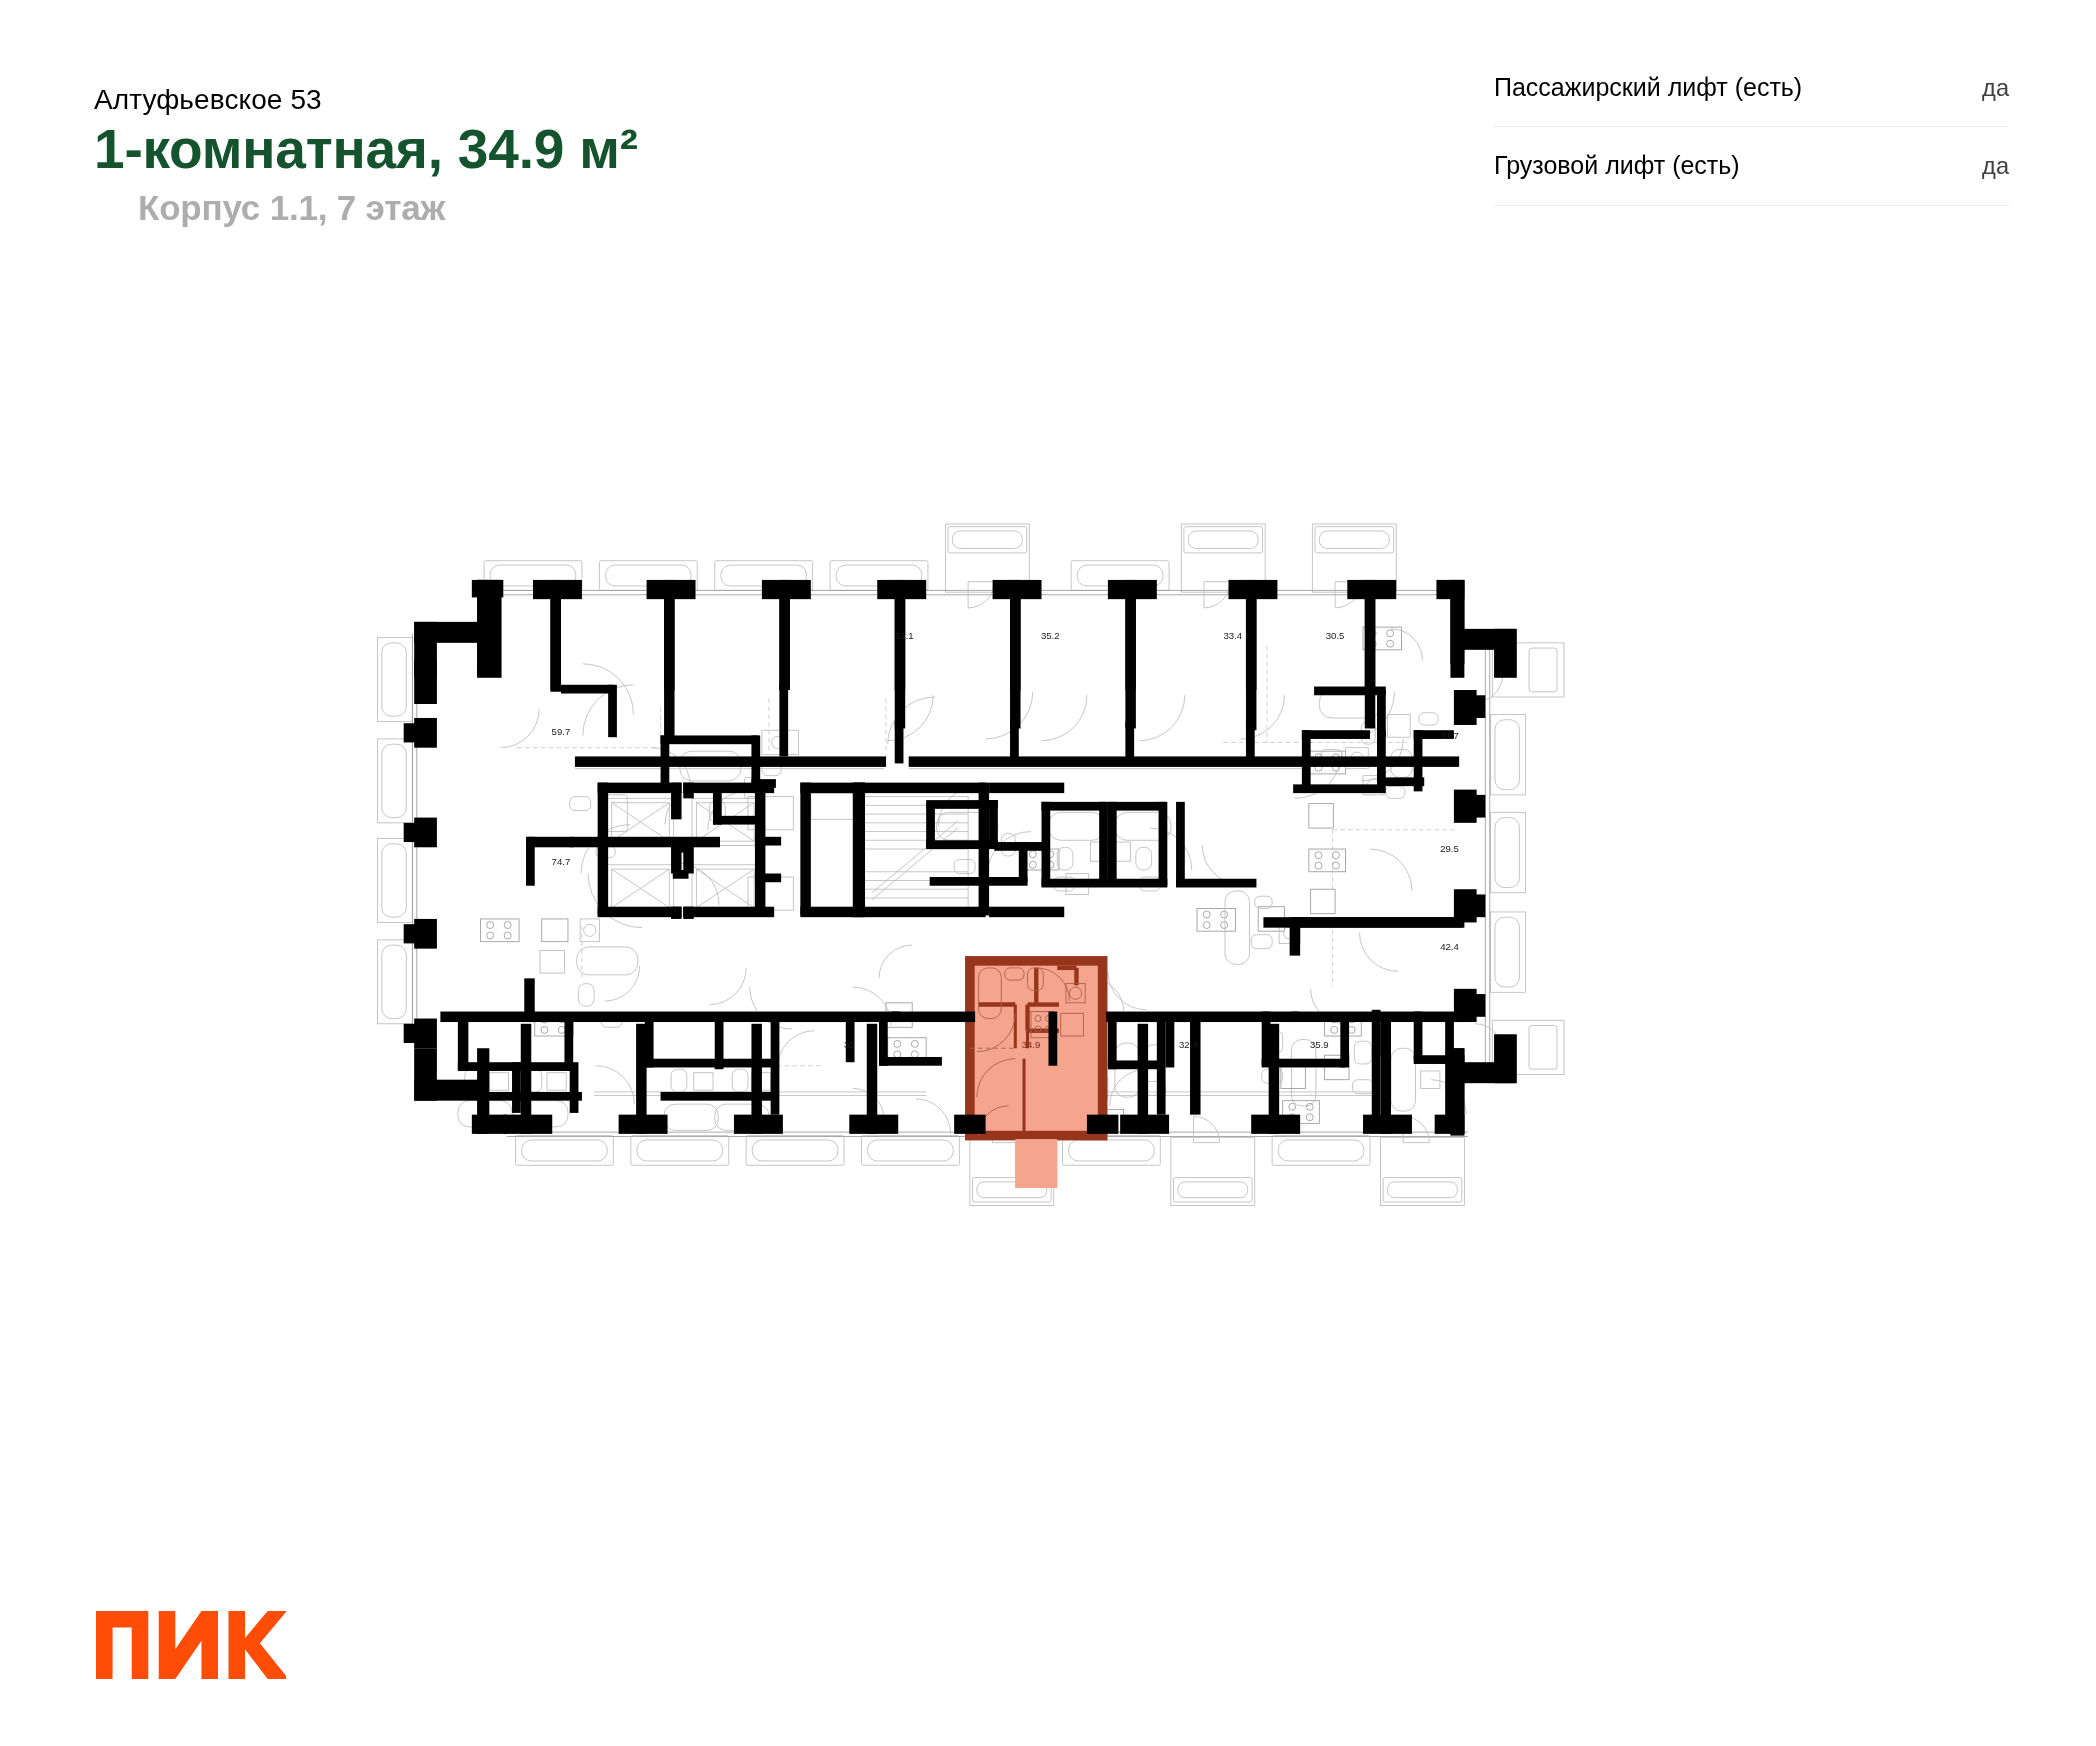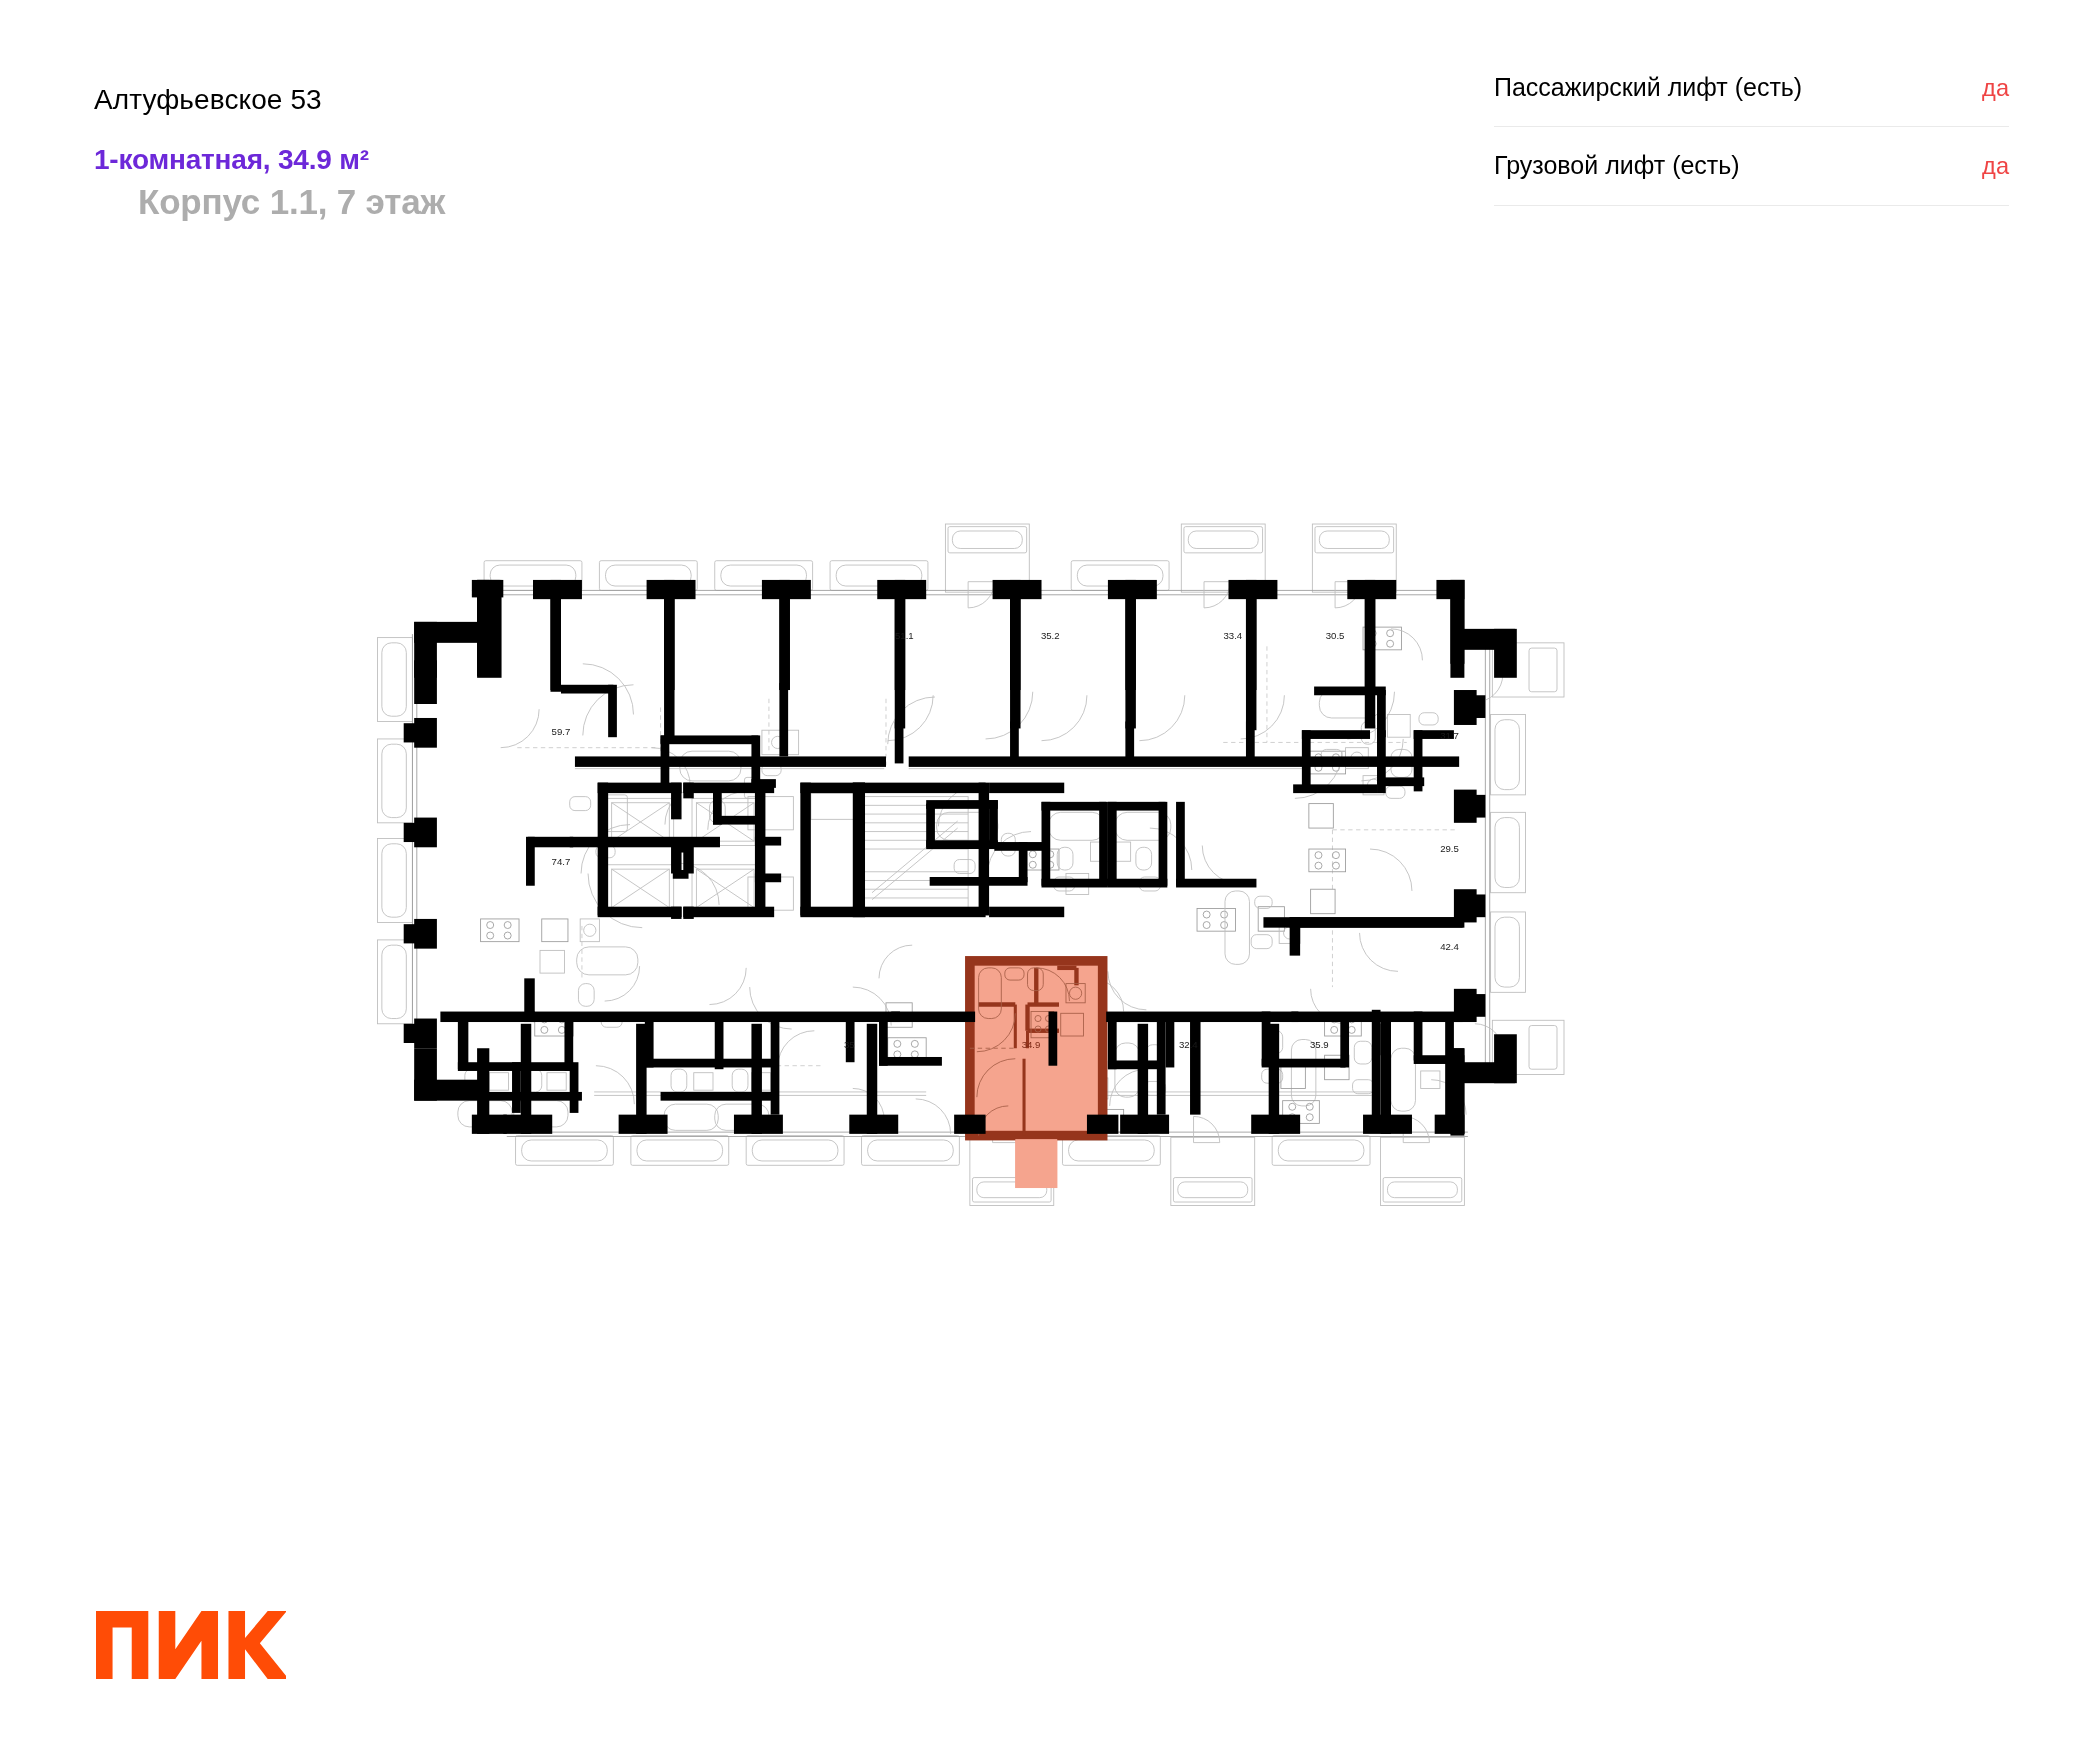--- a/index.html
+++ b/index.html
@@ -8,29 +8,29 @@
     width:2096px;height:1747px;overflow:hidden;
     font-family:"Liberation Sans","DejaVu Sans",sans-serif;
     color:#000;
     -webkit-font-smoothing:antialiased;
   }
   .page{position:relative;width:2096px;height:1389px;background:#fff;}
 
   
   .hdr-left{position:absolute;left:94px;top:83px;width:1004px;}
   .complex-name{font-size:28px;font-weight:400;color:#000;letter-spacing:0.1px;line-height:1.2;}
-  .flat-title{font-size:28px;font-weight:700;color:#6d28d9;margin-top:26px;line-height:1.18;letter-spacing:-0.2px;}
+  .flat-title{font-size:55px;font-weight:700;color:#14532d;line-height:1.18;letter-spacing:-0.2px;}
   .flat-sub{font-size:35px;font-weight:700;color:#adadad;margin-top:5.2px;line-height:1.2;letter-spacing:-0.2px;margin-left:44px;}
 
   .hdr-right{position:absolute;left:1494px;top:72px;width:515px;}
   .spec-row{display:flex;align-items:baseline;justify-content:space-between;
             padding:0 0 23px 0;border-bottom:1.7px solid #eaeaea;margin-bottom:23px;}
   .spec-row:last-child{margin-bottom:0;gap:30px;}
   .spec-label{font-size:25px;font-weight:400;color:#000;line-height:1.25;}
-  .spec-value{font-size:23.6px;color:#ef4444;font-weight:400;padding-left:15.7px;white-space:nowrap;}
+  .spec-value{font-size:23.6px;color:#404040;font-weight:400;padding-left:15.7px;white-space:nowrap;}
 
   
   .logo{position:absolute;left:96px;top:1611px;}
   .logo svg{display:block;}
 
   
   .plan-wrap{position:absolute;left:0;top:489px;width:2096px;height:961px;}
   .plan-svg{display:block;margin:0 auto;}
   .area-lbl{font-family:"Liberation Sans","DejaVu Sans",sans-serif;font-size:11px;fill:#1a1a1a;
             text-anchor:middle;font-weight:400;}

